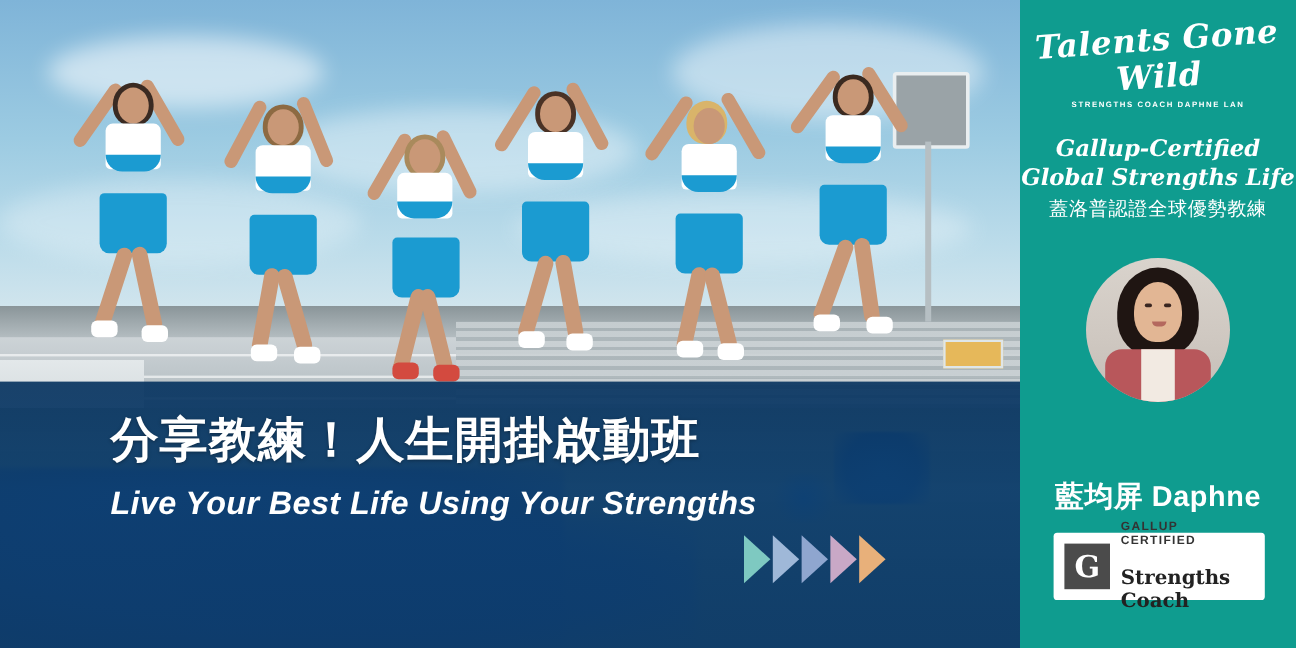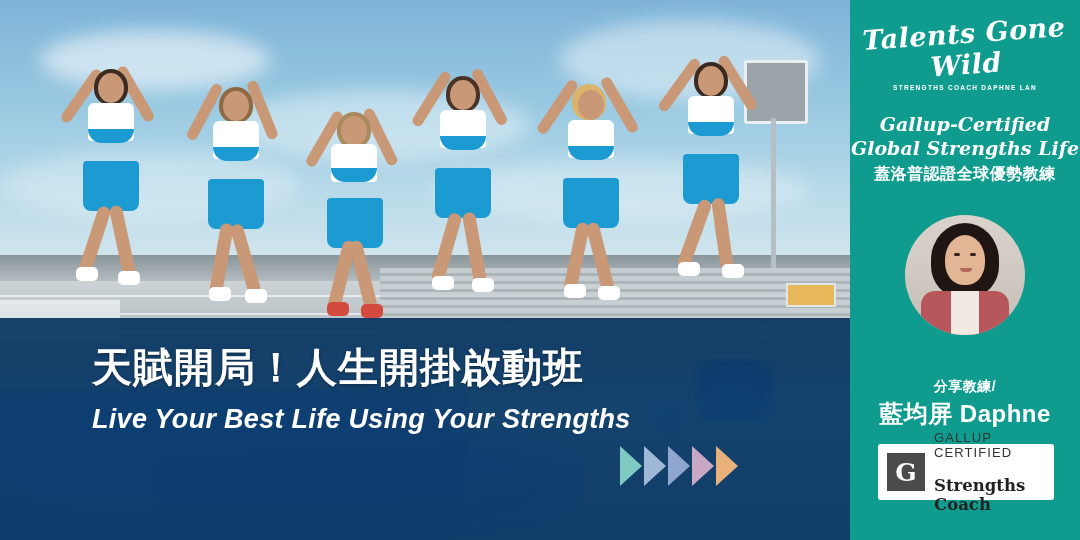--- a/index.html
+++ b/index.html
@@ -282,21 +282,21 @@
     font-family: "DejaVu Serif", serif;
     font-weight: bold;
     font-style: italic;
     font-size: 19px;
     line-height: 1.28;
   }
   .ph-cn {
     margin-top: 3px;
     color: #ffffff;
     font-size: 16px;
-    font-weight: bold;
+    font-weight: normal;
     letter-spacing: .5px;
   }
   .avatar {
     position: absolute;
     left: 55px; top: 215px;
     width: 120px; height: 120px;
     border-radius: 50%;
     overflow: hidden;
     background: linear-gradient(to bottom, #d9d3cc 0%, #cfc8c1 55%, #c4bdb6 100%);
   }
@@ -382,23 +382,23 @@
     font-size: 25px;
     font-weight: bold;
     display: flex;
     align-items: center;
     justify-content: center;
     flex: 0 0 auto;
   }
   .gallup-text { margin-left: 9px; }
   .gallup-l1 {
     color: #333333;
-    font-size: 13px;
+    font-size: 10px;
     letter-spacing: 1.1px;
-    font-weight: normal;
+    font-weight: bold;
   }
   .gallup-l2 {
     color: #222222;
     font-family: "DejaVu Serif", serif;
     font-size: 16.5px;
     font-weight: bold;
     margin-top: 16px;
   }
 </style>
 </head>
@@ -516,21 +516,21 @@
       <div class="skirt" style="left:3px; top:104px;"></div>
       <div class="leg" style="left:8px; top:148px; transform:rotate(20deg);"></div>
       <div class="leg" style="left:36px; top:148px; transform:rotate(-8deg);"></div>
       <div class="shoe" style="left:-2px; top:212px;"></div>
       <div class="shoe" style="left:42px; top:214px;"></div>
     </div>
   </div>
 
   <div class="banner">
     <div class="banner-inner">
-      <div class="title-cn">天賦開局！人生開掛啟動班</div>
+      <div class="title-cn">分享教練！人生開掛啟動班</div>
       <div class="tagline">Live Your Best Life Using Your Strengths</div>
     </div>
     <div class="chevrons">
       <div class="chevron" style="border-left-color:#7ec9c1"></div>
       <div class="chevron" style="border-left-color:#9fb8d8"></div>
       <div class="chevron" style="border-left-color:#8fa6cf"></div>
       <div class="chevron" style="border-left-color:#c9a8c6"></div>
       <div class="chevron" style="border-left-color:#e8b07a"></div>
     </div>
   </div>
@@ -551,21 +551,20 @@
     <div class="avatar">
       <div class="av-hair"></div>
       <div class="av-face"></div>
       <div class="av-eye l"></div>
       <div class="av-eye r"></div>
       <div class="av-mouth"></div>
       <div class="av-body"></div>
       <div class="av-shirt"></div>
     </div>
 
-    <div class="panel-role">分享教練/</div>
     <div class="panel-name">藍均屏 Daphne</div>
 
     <div class="gallup-badge">
       <div class="gallup-g">G</div>
       <div class="gallup-text">
         <div class="gallup-l1">GALLUP CERTIFIED</div>
         <div class="gallup-l2">Strengths Coach</div>
       </div>
     </div>
 

